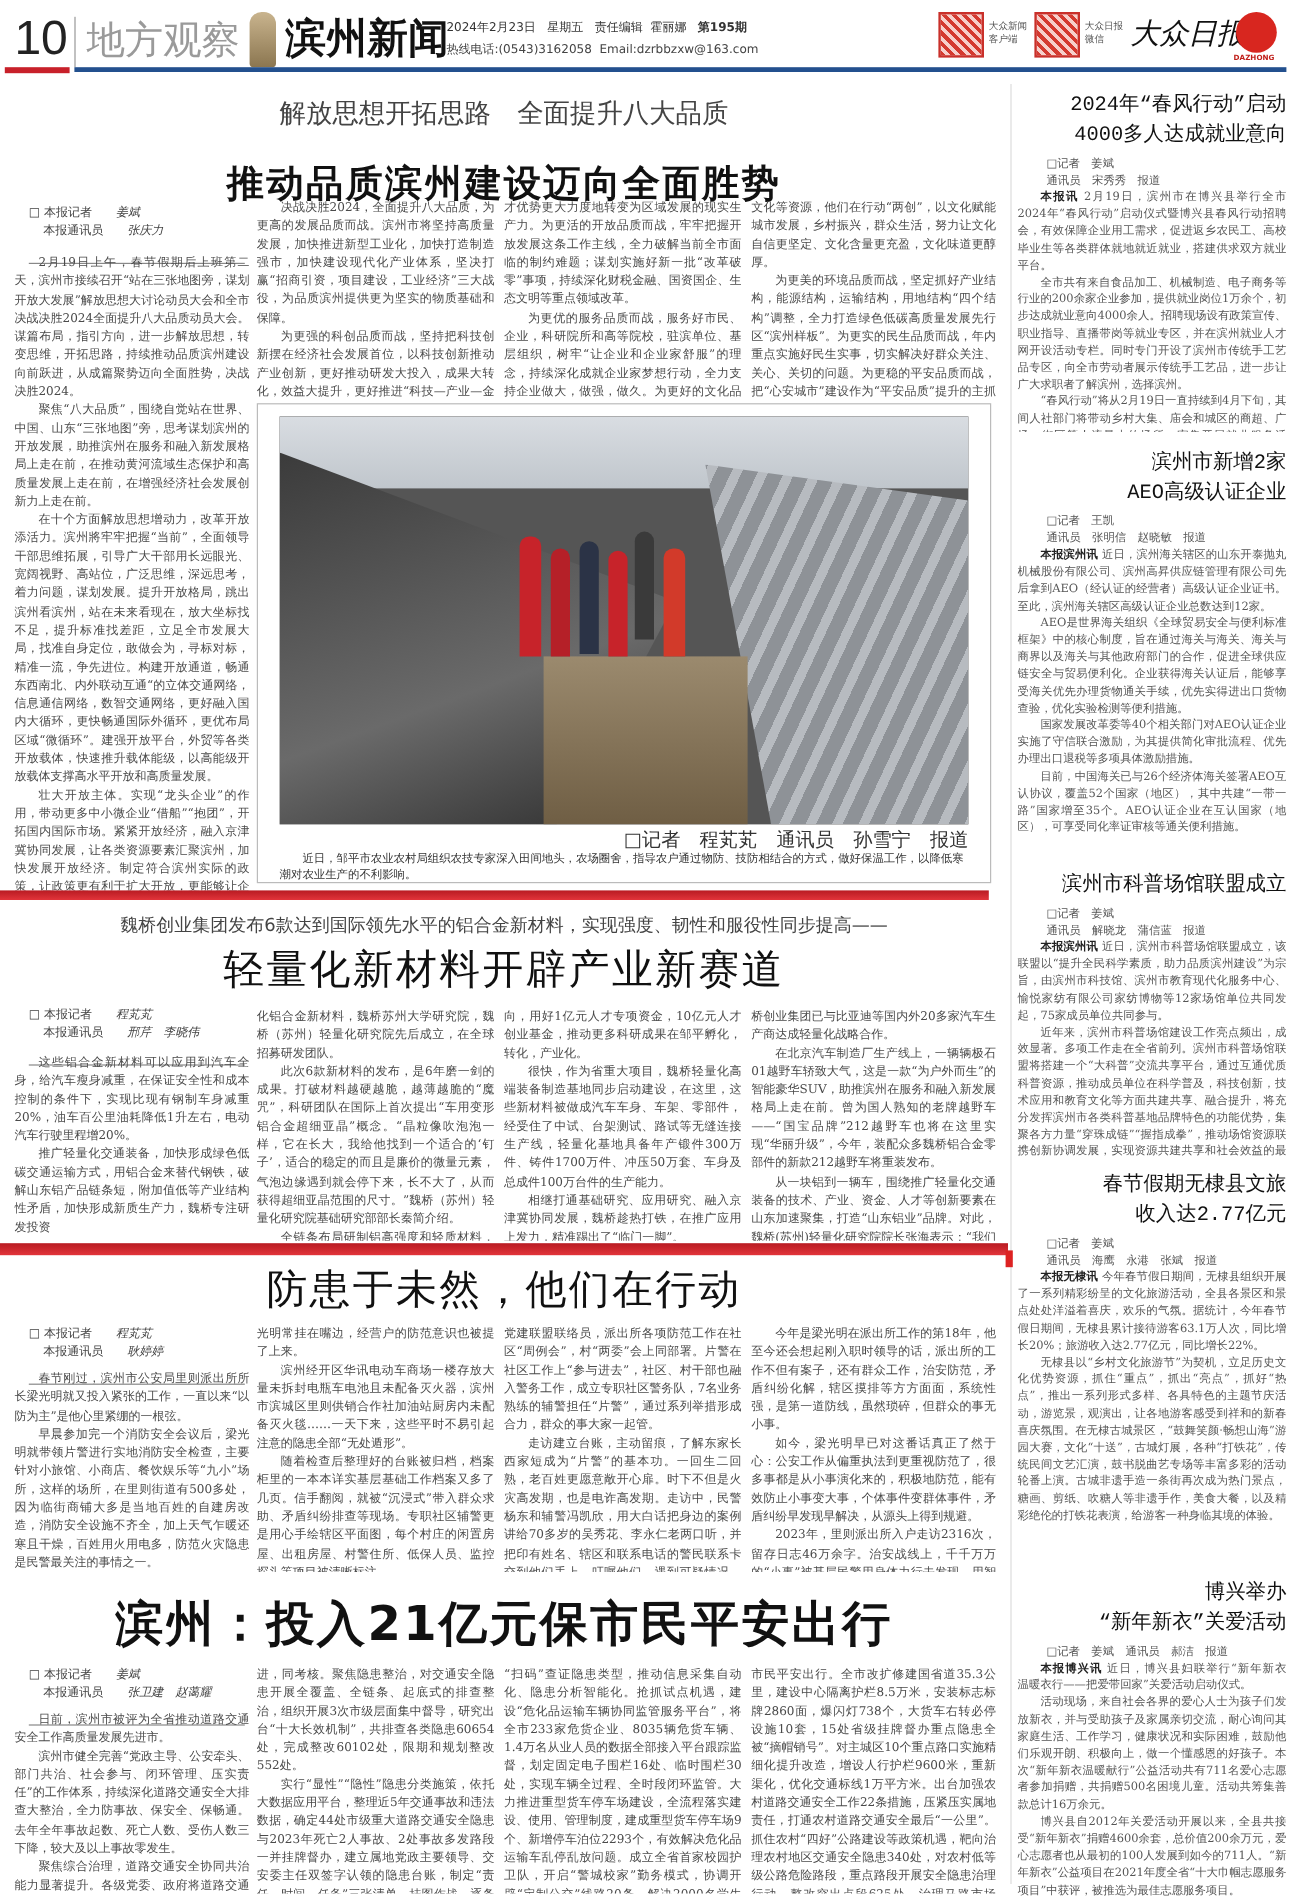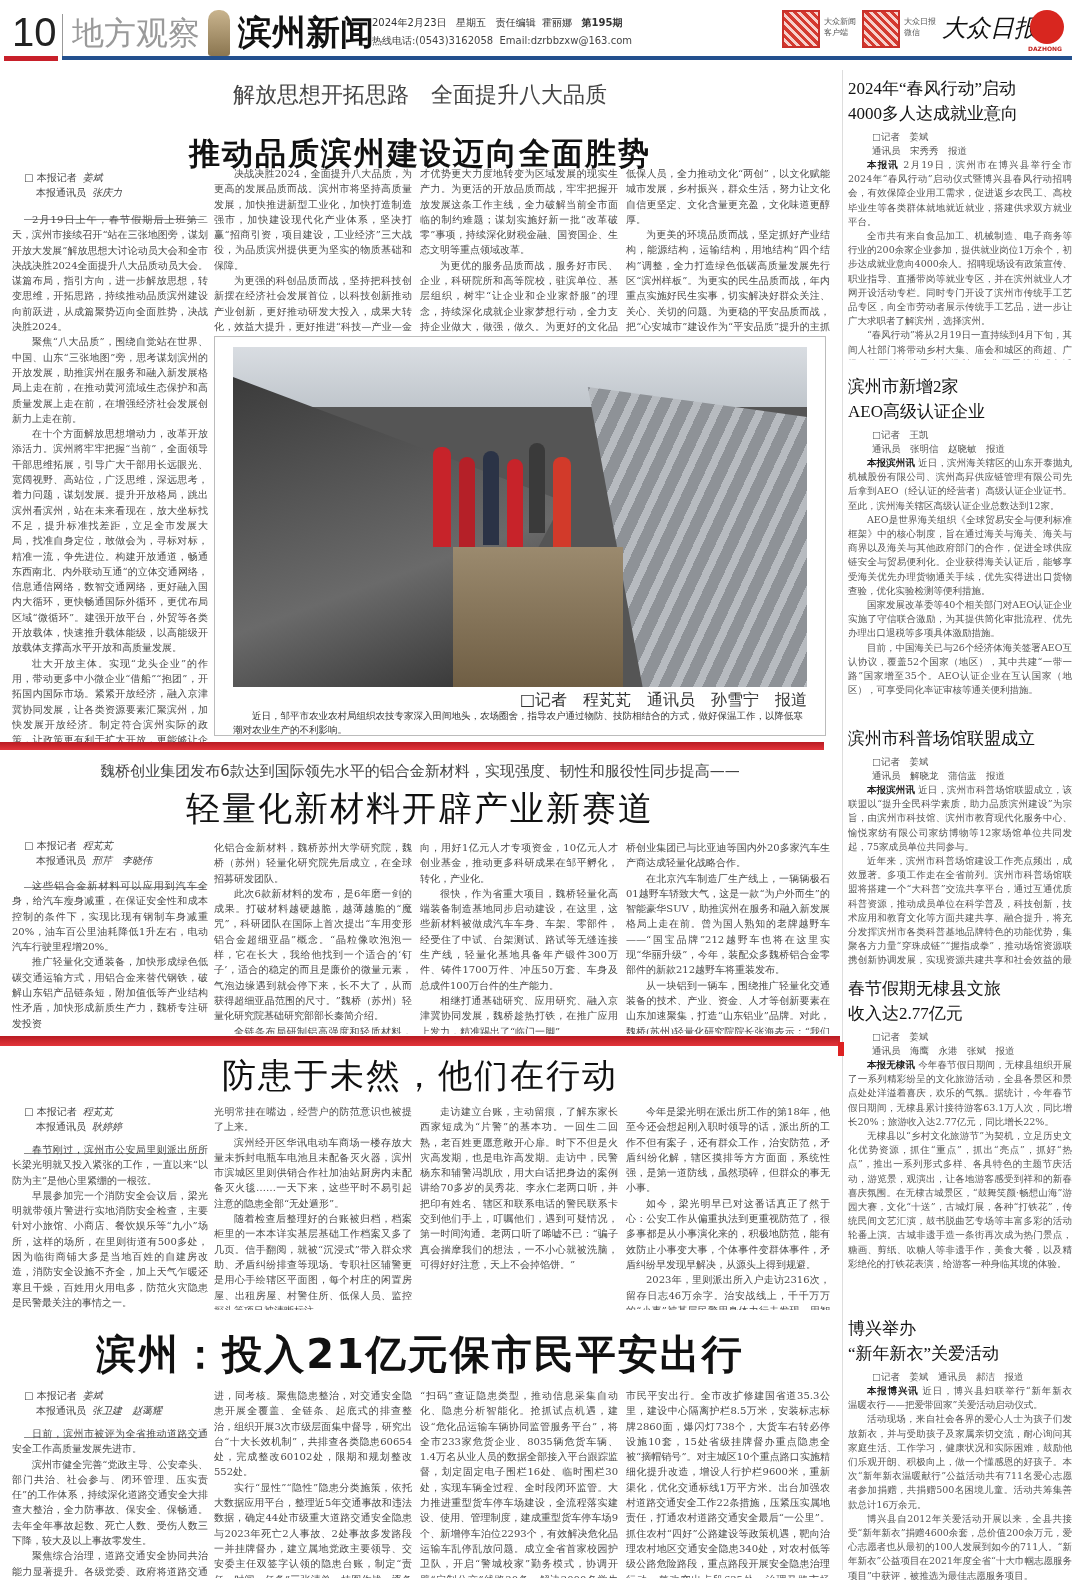--- a/index.html
+++ b/index.html
@@ -17,28 +17,28 @@
 .blue-rule{left:62px;top:56px;width:1010px;height:4px;background:#23508e}
 .qr{width:38px;height:38px;background:repeating-linear-gradient(45deg,#d43a30 0 3px,#f6d0cc 3px 6px);border:2px solid #c9302a}
 .qr-label{font-size:8px;color:#555;font-family:"DejaVu Sans",sans-serif;line-height:11px}
 .dz-logo{left:948px;top:12px;font-family:"DejaVu Serif",serif;font-size:24px;color:#111;font-style:italic}
 .dz-mark{left:1030px;top:10px;width:34px;height:34px;border-radius:50%;background:#d8261f}
 .dz-mark-text{left:1028px;top:45px;font-size:6px;color:#c01f1a;font-family:"DejaVu Sans",sans-serif;font-weight:bold}
 .kicker{font-family:"DejaVu Sans",sans-serif;color:#333;text-align:center}
 .headline{font-family:"DejaVu Sans",sans-serif;font-weight:bold;color:#111;text-align:center;letter-spacing:2px}
 .headline-serif{font-family:"DejaVu Serif",serif;font-weight:bold;color:#111;text-align:center;letter-spacing:2px}
 .byline{font-size:10px;color:#444;line-height:15px}
-.byline b{font-weight:normal;font-style:italic;margin-left:6px}
+.byline b{font-weight:normal;font-style:italic;margin-left:20px}
 .byline-rule{border-bottom:1px solid #888;padding-bottom:19px}
 .col{font-size:10px;line-height:15.3px;color:#4a4a4a;text-align:justify;overflow:hidden}
 .col p{text-indent:2em}
 .red-rule{height:8px;background:linear-gradient(#b81b22,#e2343a);}
 .photo{background:#555;overflow:hidden}
 .caption{font-size:16px;color:#333;line-height:14px}
-.side-title{font-family:Liberation Serif, serif;font-size:17px;color:#111;text-align:left;line-height:25px}
+.side-title{font-family:Liberation Mono, monospace;font-size:17px;color:#111;text-align:right;line-height:25px}
 .side-byline{font-size:9.5px;color:#555;line-height:14px}
 .side-body{font-size:9.5px;line-height:14.2px;color:#555;text-align:justify;overflow:hidden}
 .side-body p{text-indent:2em}
 .lead{font-weight:bold;color:#222;font-family:"DejaVu Sans",sans-serif}
 .frame{border:1px solid #bbb}
 </style>
 </head>
 <body>
 
 <div class="abs masthead">
@@ -90,21 +90,21 @@
 </div>
 <div class="abs col" style="left:214px;top:166px;width:198px;height:166px">
   <p>决战决胜2024，全面提升八大品质，为更高的发展品质而战。滨州市将坚持高质量发展，加快推进新型工业化，加快打造制造强市，加快建设现代化产业体系，坚决打赢“招商引资，项目建设，工业经济”三大战役，为品质滨州提供更为坚实的物质基础和保障。</p>
   <p>为更强的科创品质而战，坚持把科技创新摆在经济社会发展首位，以科技创新推动产业创新，更好推动研发大投入，成果大转化，效益大提升，更好推进“科技—产业—金融”良性循环，更好促进各类创新企业培育好、引进来，留下来，努力把产业优势、科技优势、人</p>
 </div>
 <div class="abs col" style="left:420px;top:166px;width:198px;height:166px">
   <p style="text-indent:0">才优势更大力度地转变为区域发展的现实生产力。为更活的开放品质而战，牢牢把握开放发展这条工作主线，全力破解当前全市面临的制约难题；谋划实施好新一批“改革破零”事项，持续深化财税金融、国资国企、生态文明等重点领域改革。</p>
   <p>为更优的服务品质而战，服务好市民、企业，科研院所和高等院校，驻滨单位、基层组织，树牢“让企业和企业家舒服”的理念，持续深化成就企业家梦想行动，全力支持企业做大，做强，做久。为更好的文化品质而战，深入挖掘黄河文化、孙子文化、红色文化、齐文化、吕剧</p>
 </div>
 <div class="abs col" style="left:626px;top:166px;width:204px;height:166px">
-  <p style="text-indent:0">低保人员，全力推动文化“两创”，以文化赋能城市发展，乡村振兴，群众生活，努力让文化自信更坚定、文化含量更充盈，文化味道更醇厚。</p>
+  <p style="text-indent:0">文化等资源，他们在行动“两创”，以文化赋能城市发展，乡村振兴，群众生活，努力让文化自信更坚定、文化含量更充盈，文化味道更醇厚。</p>
   <p>为更美的环境品质而战，坚定抓好产业结构，能源结构，运输结构，用地结构“四个结构”调整，全力打造绿色低碳高质量发展先行区“滨州样板”。为更实的民生品质而战，年内重点实施好民生实事，切实解决好群众关注、关心、关切的问题。为更稳的平安品质而战，把“心安城市”建设作为“平安品质”提升的主抓手，努力让广大群众安身、安业、安居、安康、安心。</p>
 </div>
 
 <div class="abs frame" style="left:214px;top:336px;width:612px;height:400px;background:#fff">
   <div class="abs photo" style="left:18px;top:10px;width:574px;height:340px" title="农技专家在田间地头大棚旁指导农户做好保温工作">
     <div class="abs" style="left:0;top:0;width:574px;height:60px;background:linear-gradient(#d9dde2,#c0c6cc)"></div>
     <div class="abs" style="left:0;top:30px;width:330px;height:310px;background:linear-gradient(160deg,#3b3b3b,#6a6a6a 60%,#2c2c2c);clip-path:polygon(0 0,100% 40%,70% 100%,0 100%)"></div>
     <div class="abs" style="left:300px;top:40px;width:274px;height:300px;background:repeating-linear-gradient(115deg,#8e9297 0 12px,#b7bbc0 12px 20px);clip-path:polygon(20% 0,100% 10%,100% 100%,40% 100%)"></div>
     <div class="abs" style="left:220px;top:200px;width:170px;height:140px;background:linear-gradient(#9b8a6e,#6f5e44)"></div>
     <div class="abs" style="left:200px;top:100px;width:18px;height:100px;background:#c7232a;border-radius:8px 8px 0 0"></div>
@@ -160,20 +160,21 @@
   <p>早晨参加完一个消防安全会议后，梁光明就带领片警进行实地消防安全检查，主要针对小旅馆、小商店、餐饮娱乐等“九小”场所，这样的场所，在里则街道有500多处，因为临街商铺大多是当地百姓的自建房改造，消防安全设施不齐全，加上天气乍暖还寒且干燥，百姓用火用电多，防范火灾隐患是民警最关注的事情之一。</p>
 
 </div>
 <div class="abs col" style="left:214px;top:1104px;width:198px;height:206px">
   <p style="text-indent:0">光明常挂在嘴边，经营户的防范意识也被提了上来。</p>
   <p>滨州经开区华讯电动车商场一楼存放大量未拆封电瓶车电池且未配备灭火器，滨州市滨城区里则供销合作社加油站厨房内未配备灭火毯……一天下来，这些平时不易引起注意的隐患全部“无处遁形”。</p>
   <p>随着检查后整理好的台账被归档，档案柜里的一本本详实基层基础工作档案又多了几页。信手翻阅，就被“沉浸式”带入群众求助、矛盾纠纷排查等现场。专职社区辅警更是用心手绘辖区平面图，每个村庄的闲置房屋、出租房屋、村警住所、低保人员、监控探头等项目被清晰标注。</p>
 
 </div>
 <div class="abs col" style="left:420px;top:1104px;width:198px;height:206px">
+  <p style="text-indent:0">党建联盟联络员，派出所各项防范工作在社区“周例会”，村“两委”会上同部署。片警在社区工作上“参与进去”，社区、村干部也融入警务工作，成立专职社区警务队，7名业务熟练的辅警担任“片警”，通过系列举措形成合力，群众的事大家一起管。</p>
   <p>走访建立台账，主动留痕，了解东家长西家短成为“片警”的基本功。一回生二回熟，老百姓更愿意敞开心扉。时下不但是火灾高发期，也是电诈高发期。走访中，民警杨东和辅警冯凯欣，用大白话把身边的案例讲给70多岁的吴秀花、李永仁老两口听，并把印有姓名、辖区和联系电话的警民联系卡交到他们手上，叮嘱他们，遇到可疑情况，第一时间沟通。老两口听了唏嘘不已：“骗子真会揣摩我们的想法，一不小心就被洗脑，可得好好注意，天上不会掉馅饼。”</p>
 </div>
 <div class="abs col" style="left:626px;top:1104px;width:204px;height:206px">
   <p>今年是梁光明在派出所工作的第18年，他至今还会想起刚入职时领导的话，派出所的工作不但有案子，还有群众工作，治安防范，矛盾纠纷化解，辖区摸排等方方面面，系统性强，是第一道防线，虽然琐碎，但群众的事无小事。</p>
   <p>如今，梁光明早已对这番话真正了然于心：公安工作从偏重执法到更重视防范了，很多事都是从小事演化来的，积极地防范，能有效防止小事变大事，个体事件变群体事件，矛盾纠纷早发现早解决，从源头上得到规避。</p>
   <p>2023年，里则派出所入户走访2316次，留存日志46万余字。治安战线上，千千万万的“小事”被基层民警用身体力行去发现，用智慧去化解。</p>
 
 </div>
 
 <div class="abs headline" style="left:10px;top:1328px;width:820px;font-size:40px;line-height:52px">滨州：投入21亿元保市民平安出行</div>

